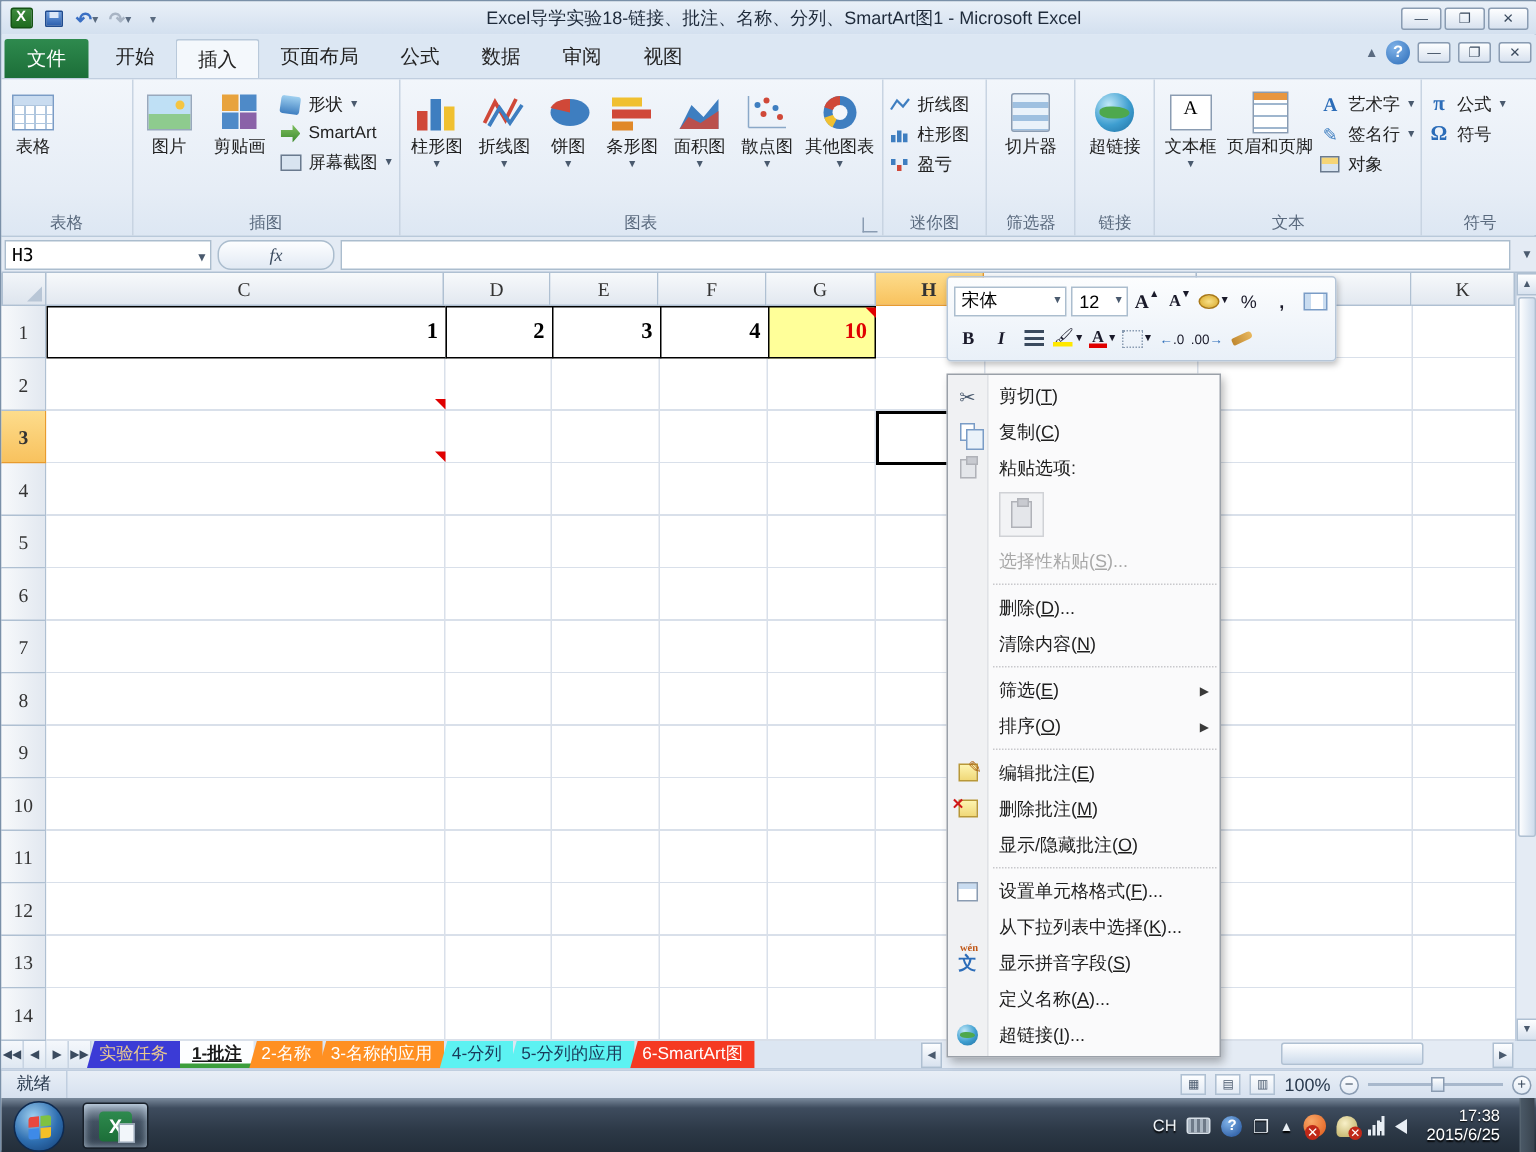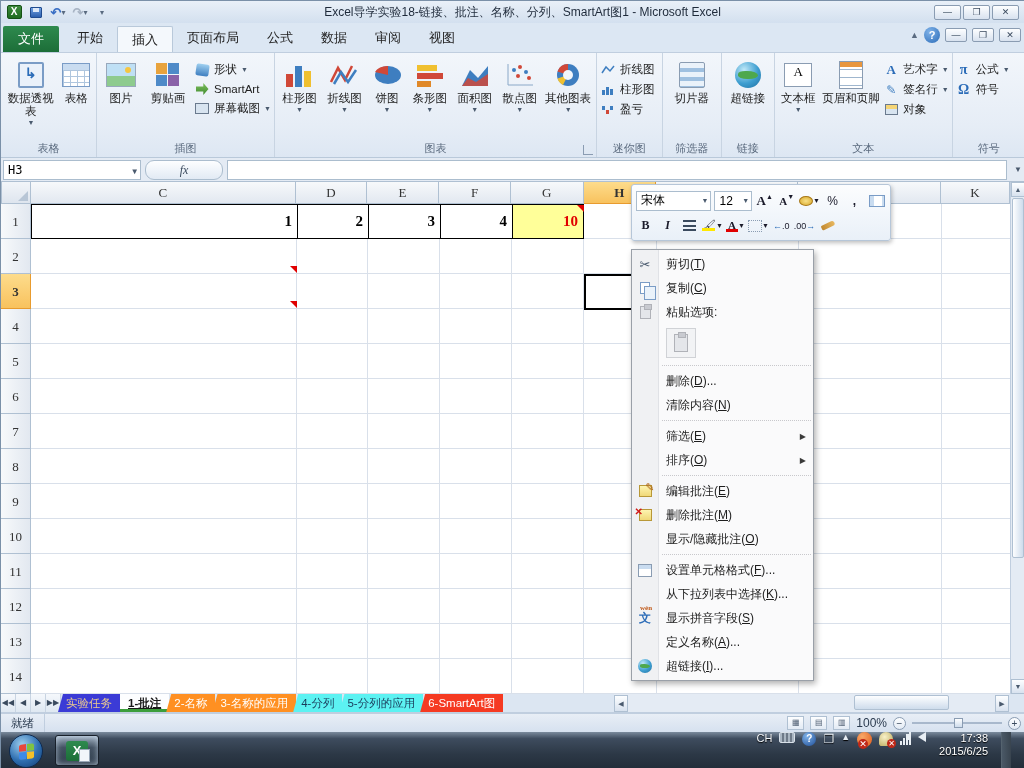--- a/index.html
+++ b/index.html
@@ -143,21 +143,21 @@
   .orb { width:34px; height:34px; margin-left:8px; border-radius:50%;
     background:radial-gradient(circle at 38% 30%,#9FD0F0,#2E6EB0 55%,#123A6E); border:1px solid #0E2A50; position:relative; }
   .orb .flag { position:absolute; left:9px; top:9px; width:16px; height:15px; display:grid; grid-template-columns:7px 7px; grid-template-rows:7px 7px; gap:1px; transform:skewY(-6deg); }
   .orb .flag i:nth-child(1){background:#E8483E;border-radius:2px 0 0 0;} .orb .flag i:nth-child(2){background:#7FC242;border-radius:0 2px 0 0;}
   .orb .flag i:nth-child(3){background:#3E8AE8;border-radius:0 0 0 2px;} .orb .flag i:nth-child(4){background:#F5C028;border-radius:0 0 2px 0;}
   .taskbtn { width:44px; height:31px; margin-left:12px; border:1px solid #18202A; border-radius:3px;
     background:linear-gradient(#C8D8E8AA,#6E829644 40%,#4A5C7066); box-shadow:inset 0 0 6px #DDEEFFAA; display:flex; align-items:center; justify-content:center; }
   .xl-task { width:22px; height:20px; background:linear-gradient(#2E8A4E,#1C6E38); border-radius:3px; color:#fff; font-weight:bold;
     font-size:13px; text-align:center; line-height:20px; position:relative; }
   .xl-task:after { content:""; position:absolute; right:-2px; bottom:-1px; width:9px; height:11px; background:#F2F6FA; border:1px solid #9AA8B8; }
-  .tray { position:absolute; right:0; height:100%; display:flex; gap:7px; padding-right:14px; color:#fff; }
+  .tray { position:absolute; right:0; height:100%; display:flex; align-items:center; gap:7px; padding-right:2px; color:#fff; }
   .tray .txt { font-size:11px; color:#F0F4F8; text-shadow:0 1px 1px #000; }
   .tray-ic { font-size:12px; color:#E8EEF4; text-shadow:0 1px 1px #000; }
   .kbd-ic { width:16px; height:11px; border:1px solid #D8E0E8; border-radius:2px; background:repeating-linear-gradient(90deg,#AAB6C2 0 2px,#6E7A88 2px 4px); }
   .help-tray { width:14px; height:14px; border-radius:50%; background:radial-gradient(circle at 35% 30%,#7FB2E8,#1E4E98); color:#fff; font-size:10px; font-weight:bold; text-align:center; line-height:14px; }
   .red-tray { width:15px; height:15px; border-radius:50%; background:radial-gradient(circle at 35% 30%,#F8A868,#E05818); position:relative; }
   .red-tray:after { content:"✕"; position:absolute; left:1px; bottom:-2px; font-size:9px; color:#fff; background:#C02818; border-radius:50%; width:10px; height:10px; line-height:10px; text-align:center; }
   .bulb-tray { width:14px; height:14px; border-radius:50% 50% 20% 20%; background:radial-gradient(circle at 40% 35%,#F8F0C8,#B8A858); position:relative; }
   .bulb-tray:after { content:"✕"; position:absolute; right:-3px; bottom:-2px; font-size:8px; color:#fff; background:#C02818; border-radius:50%; width:9px; height:9px; line-height:9px; text-align:center; }
   .signal { display:flex; align-items:flex-end; gap:1px; height:13px; }
   .signal i { width:2px; background:#E8EEF4; } .signal i:nth-child(1){height:4px;} .signal i:nth-child(2){height:7px;}
@@ -258,27 +258,20 @@
       <span class="chev-up">▲</span>
       <span class="helpbtn">?</span>
       <div class="wbtn small">—</div>
       <div class="wbtn small">❐</div>
       <div class="wbtn small">✕</div>
     </div>
   </div>
 
   <div class="ribbon">
     <div class="rgroup" style="width:96px">
-      <div class="bigbtn">
-        <div class="ic32">
-            <div class="pivot-ic"></div>
-          </div>
-        <div class="blabel">数据透视表</div>
-          <span class="caret">▼</span>
-      </div>
       <div class="bigbtn" style="width:36px">
         <div class="ic32">
             <div class="table-ic"></div>
           </div>
         <div class="blabel">表格</div>
       </div>
       <div class="glabel">表格</div>
     </div>
 
     <div class="rgroup" style="width:190px">
@@ -741,20 +734,24 @@
         <span class="micon">
           <span class="clip-gray" style="width:11px;height:13px"></span>
         </span>
         <span class="mlabel">粘贴选项:</span>
       </div>
       <div class="pasterow">
         <div class="pastebtn">
           <span class="clip-gray"></span>
         </div>
       </div>
+      <div class="mitem disabled">
+        <span class="micon"></span>
+        <span class="mlabel">选择性粘贴(<u>S</u>)...</span>
+      </div>
       <div class="msep"></div>
       <div class="mitem">
         <span class="micon"></span>
         <span class="mlabel">删除(<u>D</u>)...</span>
       </div>
       <div class="mitem">
         <span class="micon"></span>
         <span class="mlabel">清除内容(<u>N</u>)</span>
       </div>
       <div class="msep"></div>

